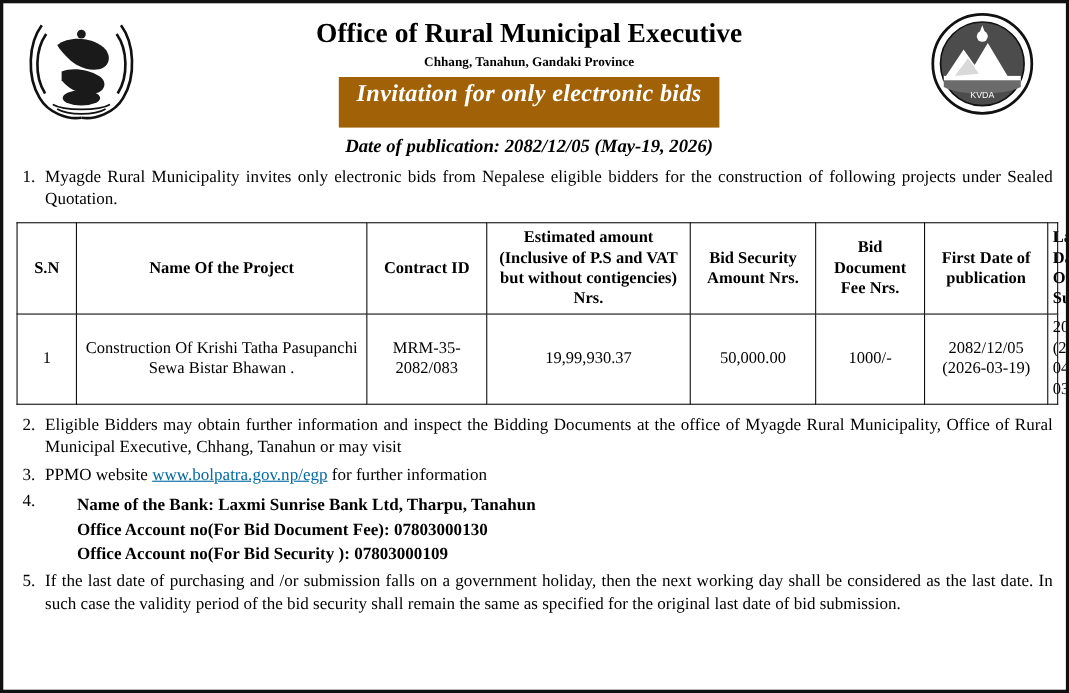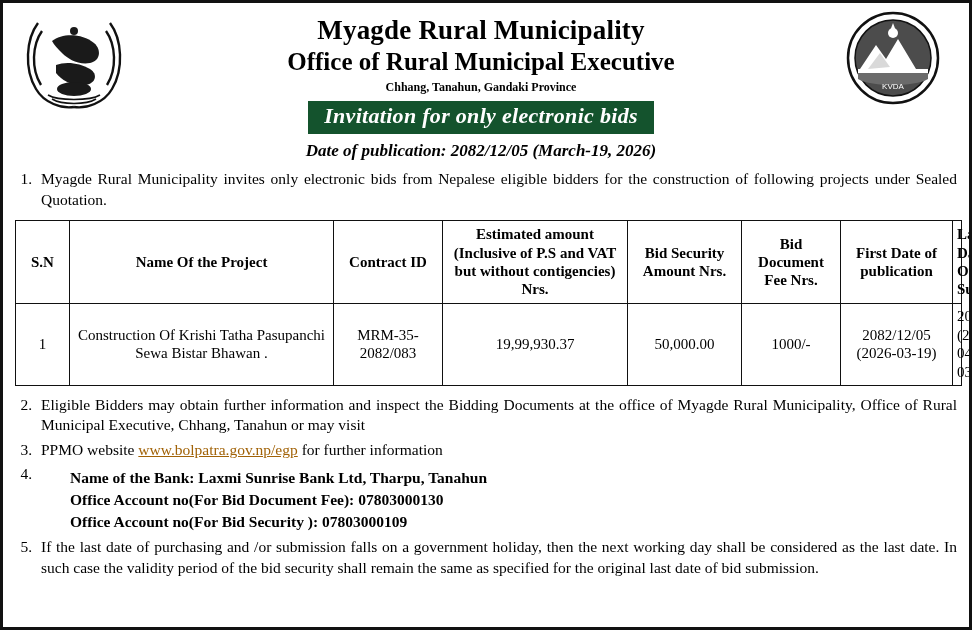--- a/index.html
+++ b/index.html
@@ -62,26 +62,26 @@
     line-height: 1.25;
     margin-top: 3px;
   }
   .banner-wrap {
     margin-top: 6px;
     display: flex;
     justify-content: center;
   }
   .banner {
     display: inline-block;
-    background: #14532d;
+    background: #a16207;
     color: #ffffff;
     font-size: 22px;
     font-weight: bold;
     font-style: italic;
-    padding: 2px 16px 5px 16px;
+    padding: 2px 16px 18px 16px;
     letter-spacing: 0.3px;
   }
   .pubdate {
     margin-top: 7px;
     font-size: 17px;
     font-weight: bold;
     font-style: italic;
     text-align: center;
   }
 
@@ -143,21 +143,21 @@
   .clauses .clause { margin-top: 4px; }
   .bank-lines {
     margin-top: 3px;
     font-weight: bold;
     font-size: 15.5px;
     line-height: 1.42;
     margin-left: 29px;
   }
   .bank-lines div { white-space: nowrap; }
   a.link {
-    color: #a16207;
+    color: #0369a1;
     text-decoration: underline;
   }
 </style>
 </head>
 <body>
 
 <div class="page">
   <div class="inner">
 
     <div class="header">
@@ -177,27 +177,26 @@
           </g>
           <g fill="none" stroke="#111" stroke-width="1.6">
             <path d="M30,84 C40,90 72,90 82,84"></path>
             <path d="M34,88 C44,94 68,94 78,88"></path>
           </g>
           <circle cx="56" cy="20" r="4" fill="#1a1a1a"></circle>
         </svg>
       </div>
 
       <div class="header-center">
-        <div class="title-1">Myagde Rural Municipality</div>
         <div class="title-2">Office of Rural Municipal Executive</div>
         <div class="title-3">Chhang, Tanahun, Gandaki Province</div>
         <div class="banner-wrap">
           <span class="banner">Invitation for only electronic bids</span>
         </div>
-        <div class="pubdate">Date of publication: 2082/12/05 (March-19, 2026)</div>
+        <div class="pubdate">Date of publication: 2082/12/05 (May-19, 2026)</div>
       </div>
 
       <div class="logo-right">
         <svg width="94" height="94" viewBox="0 0 94 94" aria-hidden="true">
           <circle cx="47" cy="47" r="45" fill="#ffffff" stroke="#111" stroke-width="2.5"></circle>
           <circle cx="47" cy="47" r="38" fill="#4c4c4c" stroke="#111" stroke-width="1.5"></circle>
           <path d="M14,58 L30,34 L40,48 L52,28 L70,58 Z" fill="#ffffff"></path>
           <path d="M22,58 L34,42 L44,56 Z" fill="#d9d9d9"></path>
           <circle cx="47" cy="22" r="5" fill="#ffffff"></circle>
           <path d="M47,12 L50,20 L44,20 Z" fill="#ffffff"></path>

